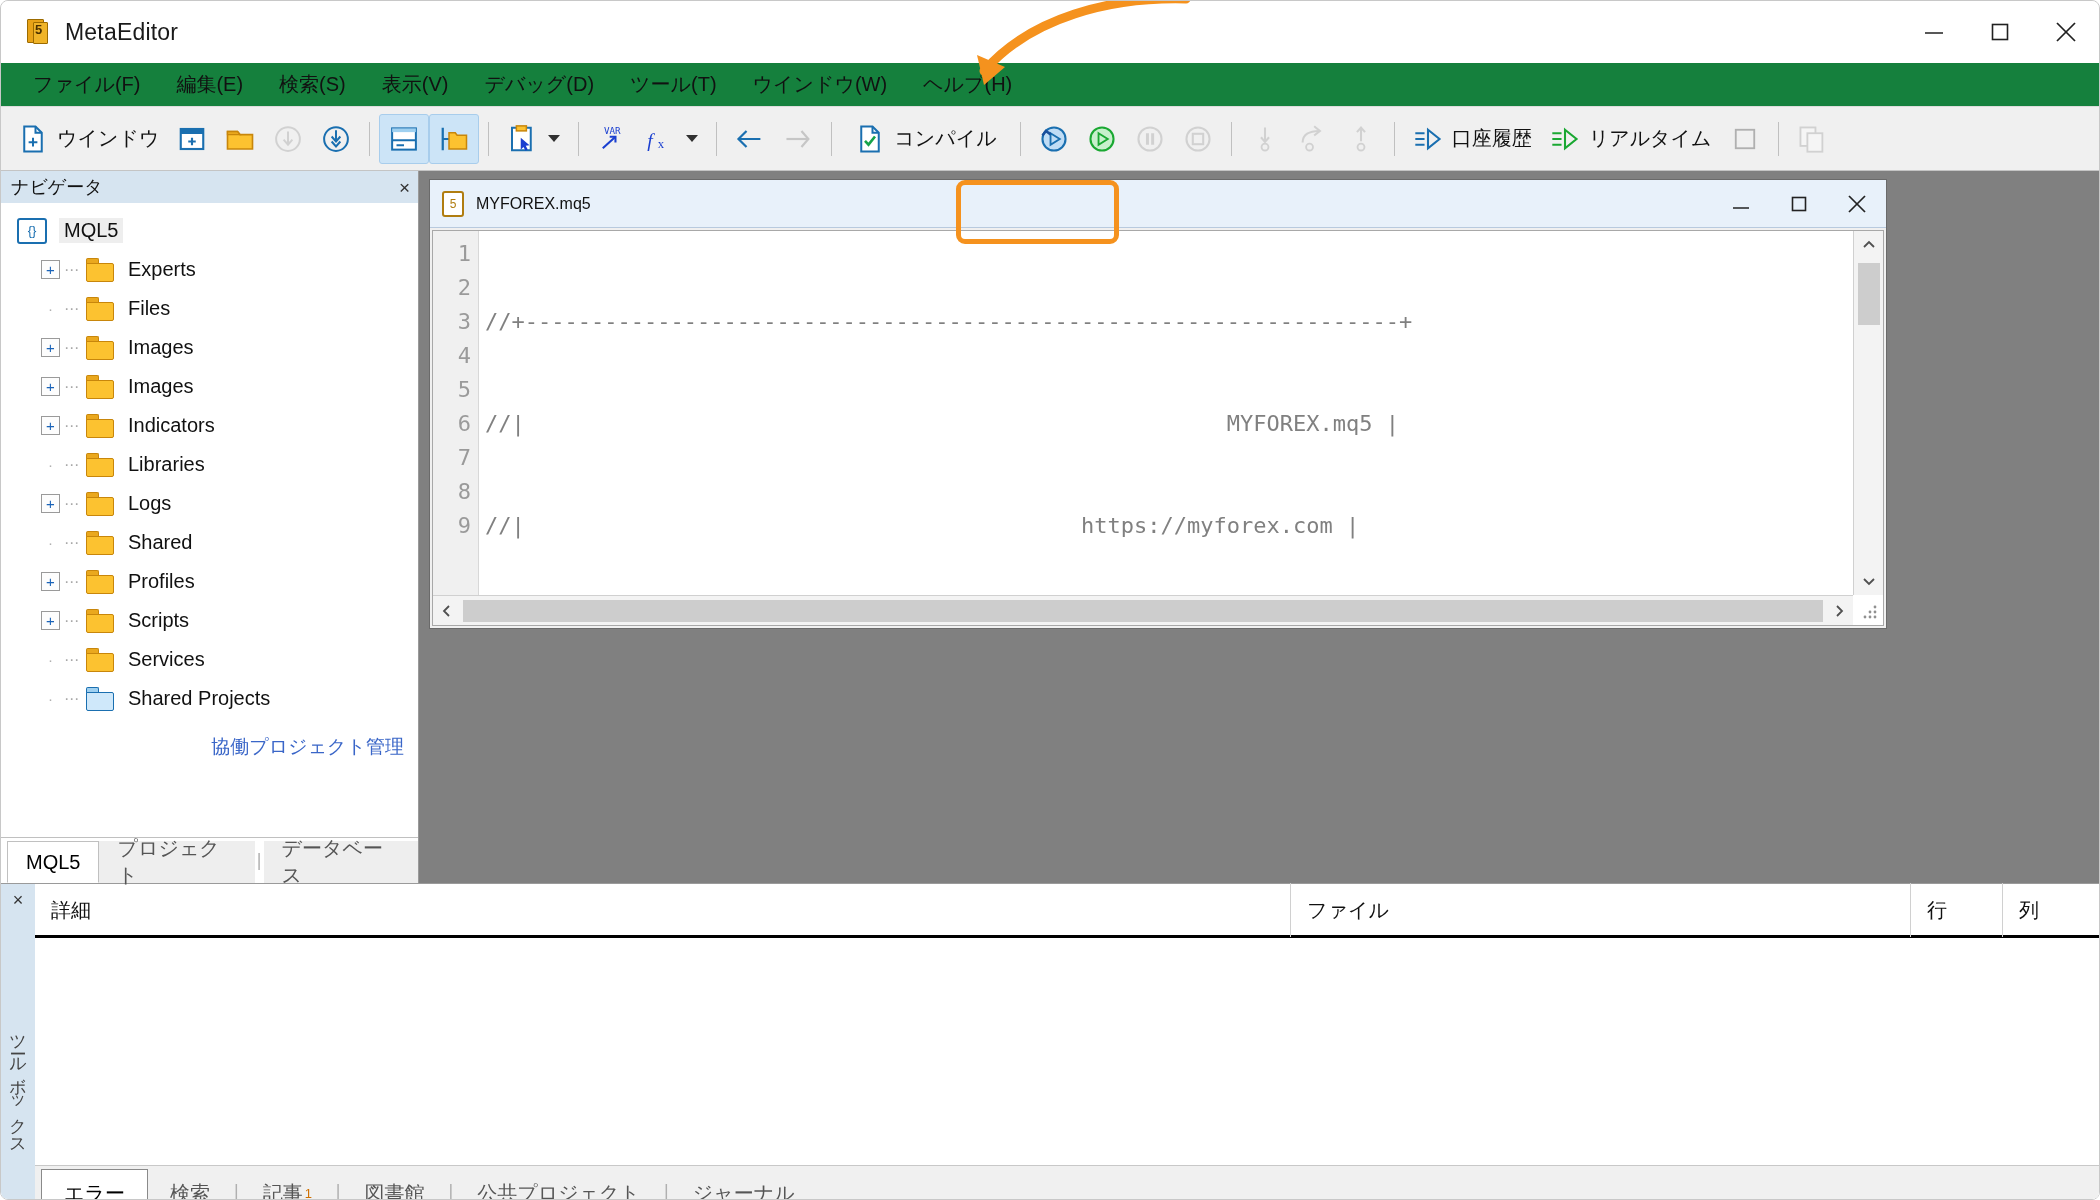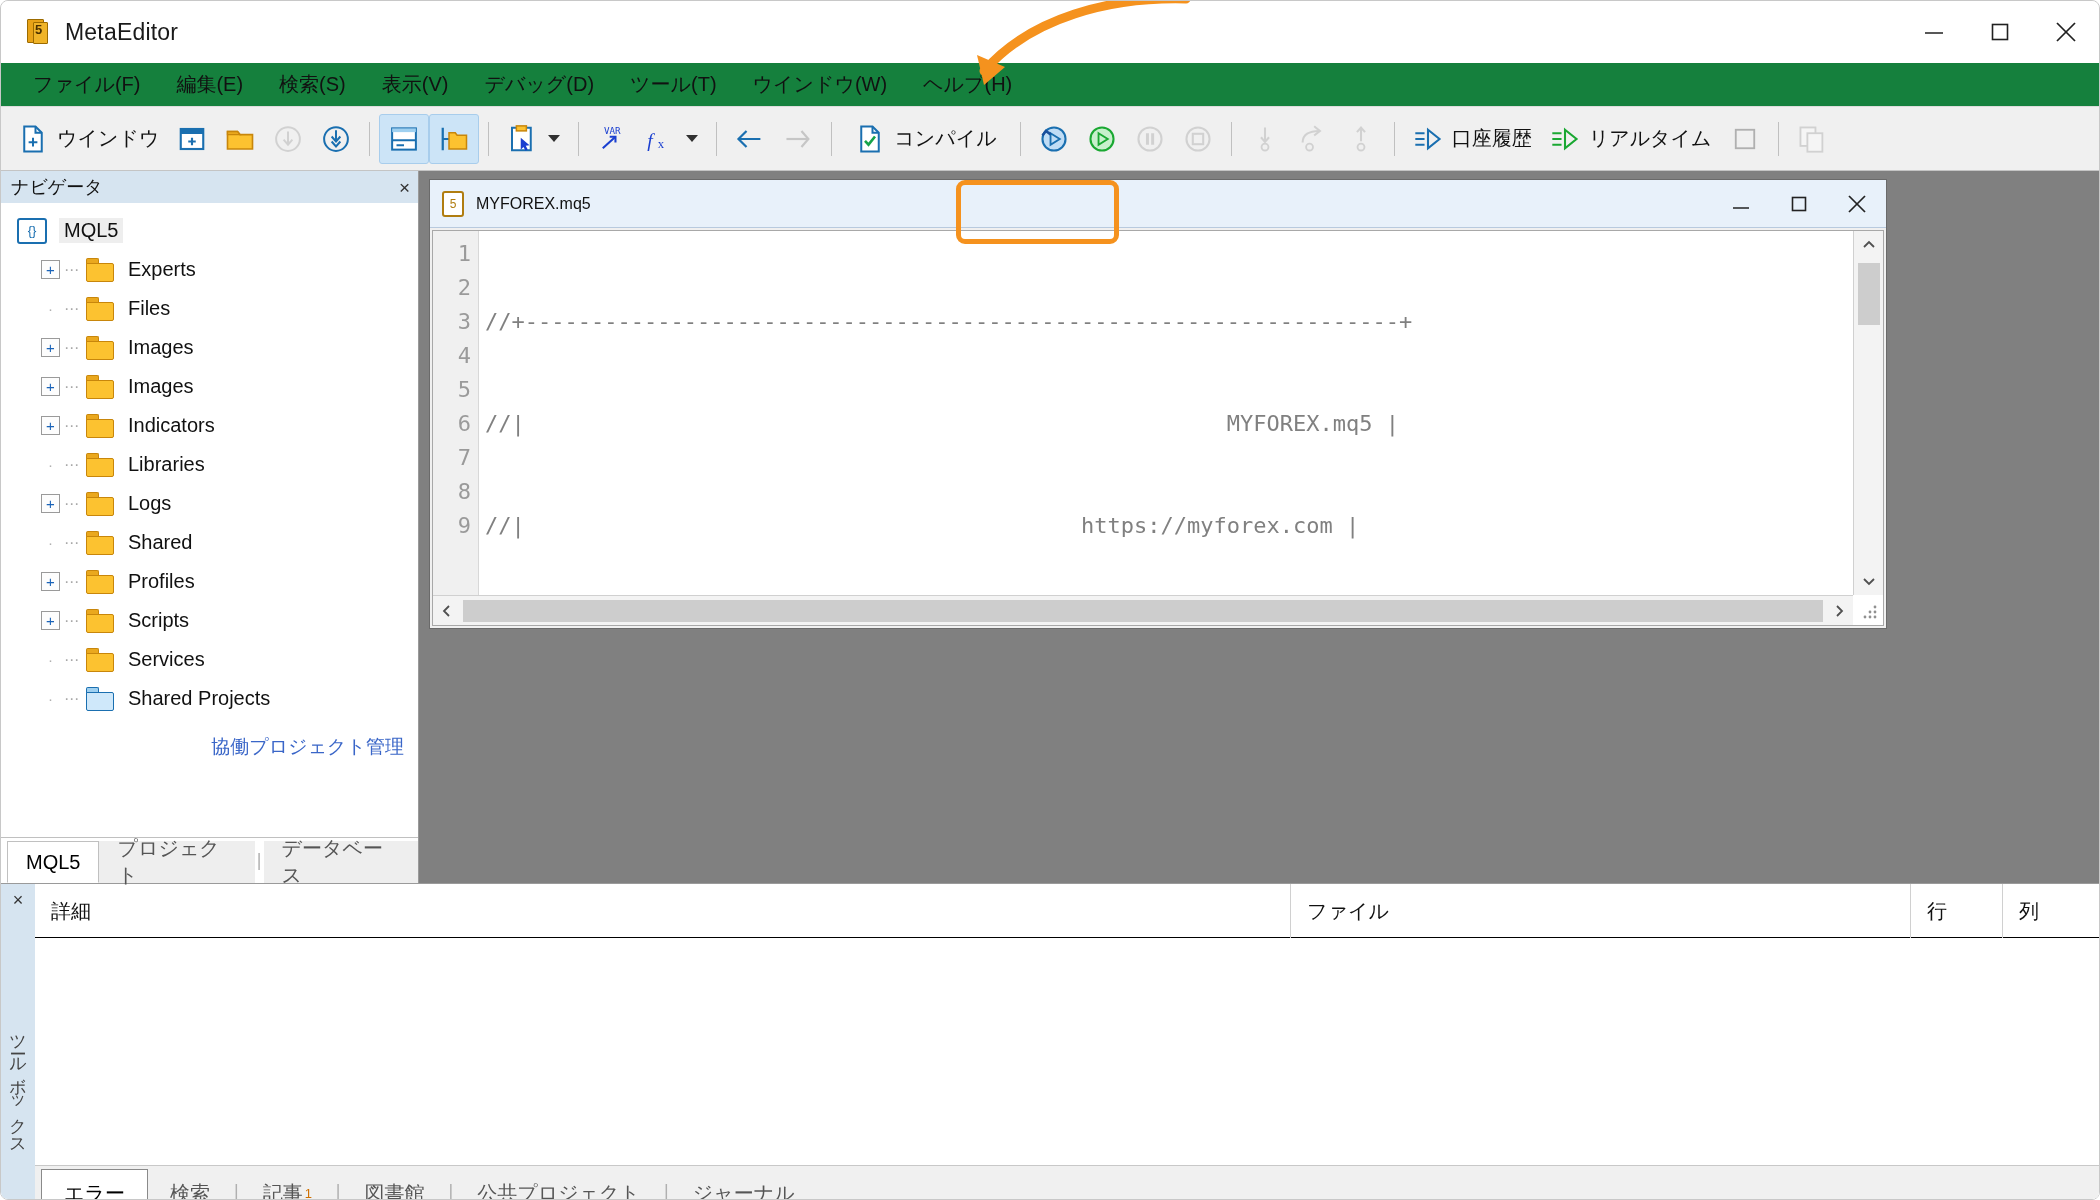--- a/index.html
+++ b/index.html
@@ -205,21 +205,21 @@
     padding-top:6px;
   }
   .tb-left .x { font-size:18px; color:#333; }
   .tb-left .vtext {
     writing-mode: vertical-rl; font-size:17px; color:#444; margin-top:auto; margin-bottom:70px;
     letter-spacing:1px;
   }
   .tb-main { flex:1; display:flex; flex-direction:column; background:#fff; }
   .tb-headers {
     height:54px; display:flex; align-items:center;
-    border-bottom:1px solid #000000; background:#fff;
+    border-bottom:3px solid #000000; background:#fff;
   }
   .th { font-size:20px; color:#111; padding-left:16px; position:relative; height:54px; line-height:54px; }
   .th.sep { border-left:1px solid #d0d0d0; }
   .tb-content { flex:1; background:#fff; }
   .tb-tabs {
     height:52px; display:flex; align-items:flex-end; background:#f0f0f0; padding-left:6px;
     border-top:1px solid #c8c8c8;
   }
   .tb-tab {
     height:48px; padding:0 22px; display:flex; align-items:center; justify-content:center;

